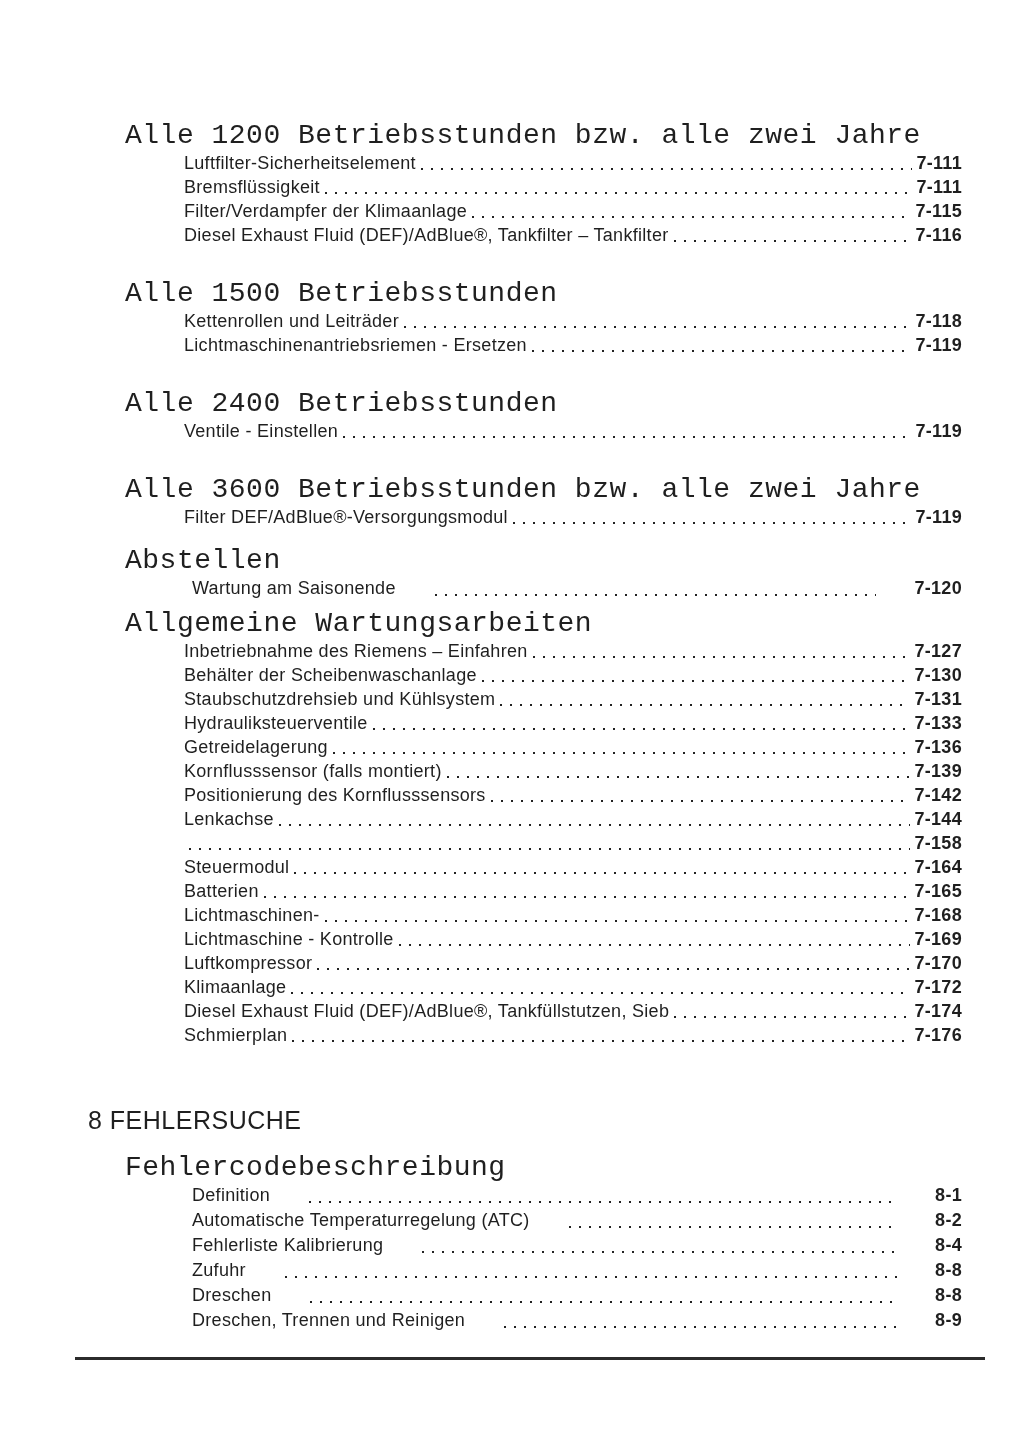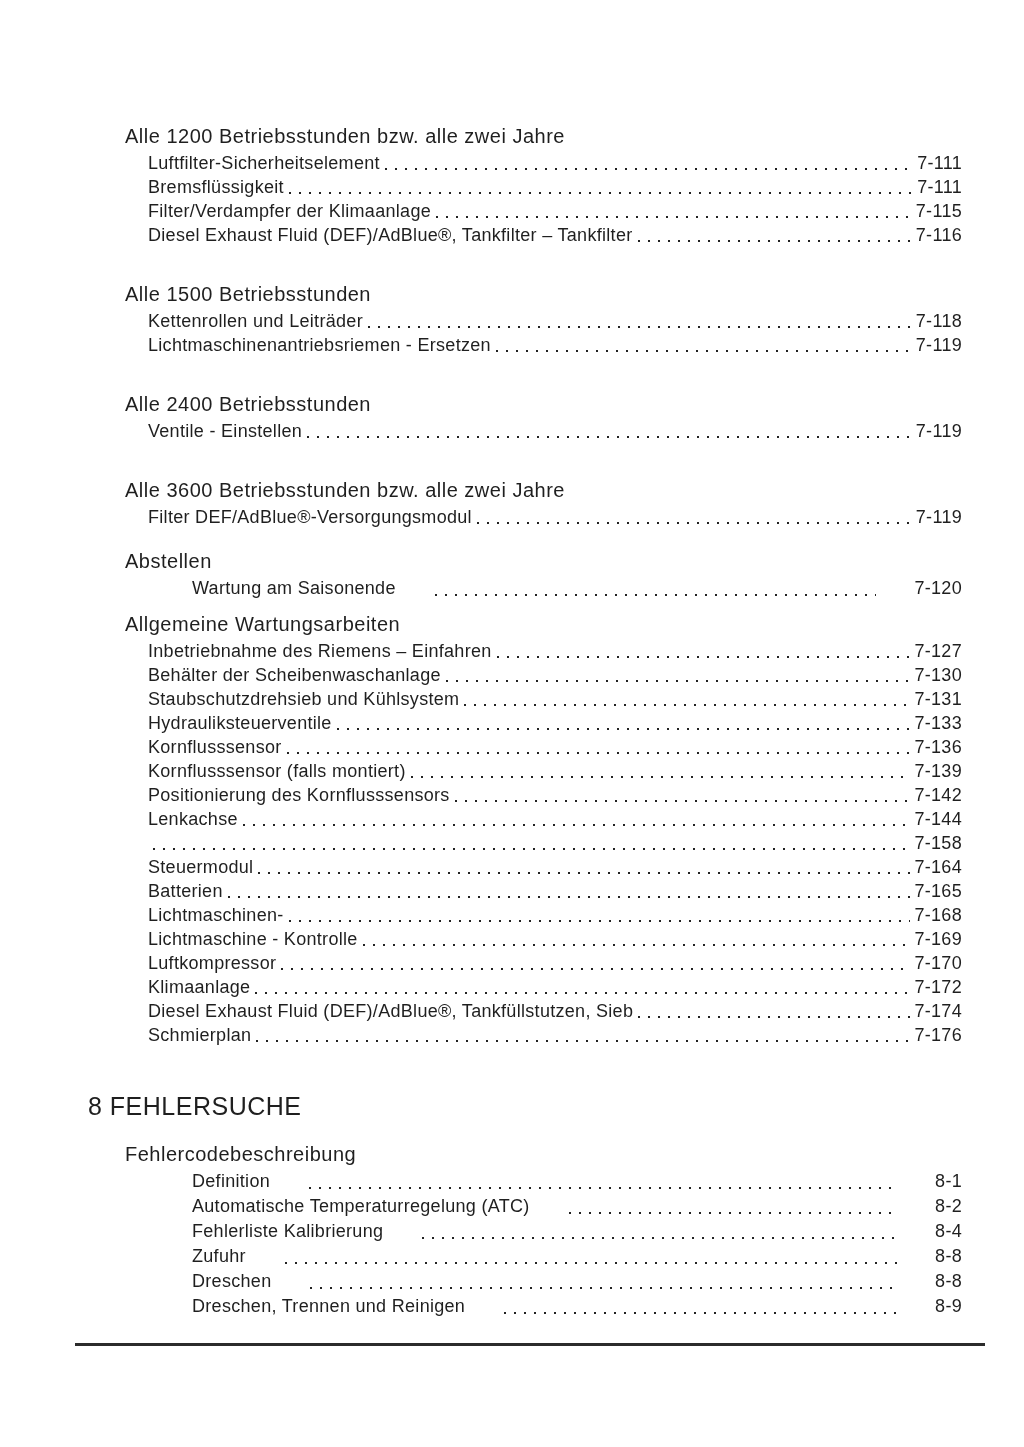--- a/index.html
+++ b/index.html
@@ -18,55 +18,56 @@
     background: #ffffff;
     padding: 121px 62px 0 88px;
   }
   
   .heading {
     font-weight: 400;
     letter-spacing: 0.5px;
     white-space: nowrap;
   }
   .heading.section {
-    font-size: 20px;
+    font-size: 28px;
     line-height: 30px;
     margin-left: 37px;
+    font-family: Liberation Mono, monospace;
   }
   .heading.chapter {
     font-size: 25px;
     line-height: 34px;
     margin-left: 0;
     margin-bottom: 8px;
   }
   
   .sec-alle-1500, .sec-alle-2400, .sec-alle-3600 { margin-top: 32px; }
   .sec-abstellen { margin-top: 17px; }
   .sec-allgemeine-wartungsarbeiten { margin-top: 8px; }
-  .sec-fehlersuche { margin-top: 42px; }
+  .sec-fehlersuche { margin-top: 56px; }
   .sec-fehlercodebeschreibung { margin-top: 16px; }
   
   .entry {
     display: flex;
     align-items: baseline;
     font-size: 18px;
     line-height: 24px;
     letter-spacing: 0.3px;
   }
-  .entry.level-1 { margin-left: 60px; }
+  .entry.level-1 { margin-left: 96px; }
   .entry.level-2 { margin-left: 104px; line-height: 25px; gap: 34px; }
   .entry .t { white-space: nowrap; }
   .entry .dots {
     flex: 1 1 auto;
     height: 2px;
     align-self: flex-end;
     margin: 0 4px 5px 5px;
     background: repeating-linear-gradient(to right, #232323 0 2px, transparent 2px 10px);
   }
-  .entry .pg { white-space: nowrap; }
+  .entry .pg { white-space: nowrap; font-weight: bold; }
   
   .rule {
     height: 3px;
     background: #2b2b2b;
     margin-top: 24px;
     margin-left: -13px;
     width: calc(100% + 36px);
   }
 </style>
 </head>
@@ -150,21 +151,21 @@
           <span class="t">Staubschutzdrehsieb und Kühlsystem</span>
           <span class="dots"></span>
           <span class="pg">7-131</span>
         </div>
         <div class="entry level-1">
           <span class="t">Hydrauliksteuerventile</span>
           <span class="dots"></span>
           <span class="pg">7-133</span>
         </div>
         <div class="entry level-1">
-          <span class="t">Kornflusssensor</span>
+          <span class="t">Getreidelagerung</span>
           <span class="dots"></span>
           <span class="pg">7-136</span>
         </div>
         <div class="entry level-1">
           <span class="t">Kornflusssensor (falls montiert)</span>
           <span class="dots"></span>
           <span class="pg">7-139</span>
         </div>
         <div class="entry level-1">
           <span class="t">Positionierung des Kornflusssensors</span>

